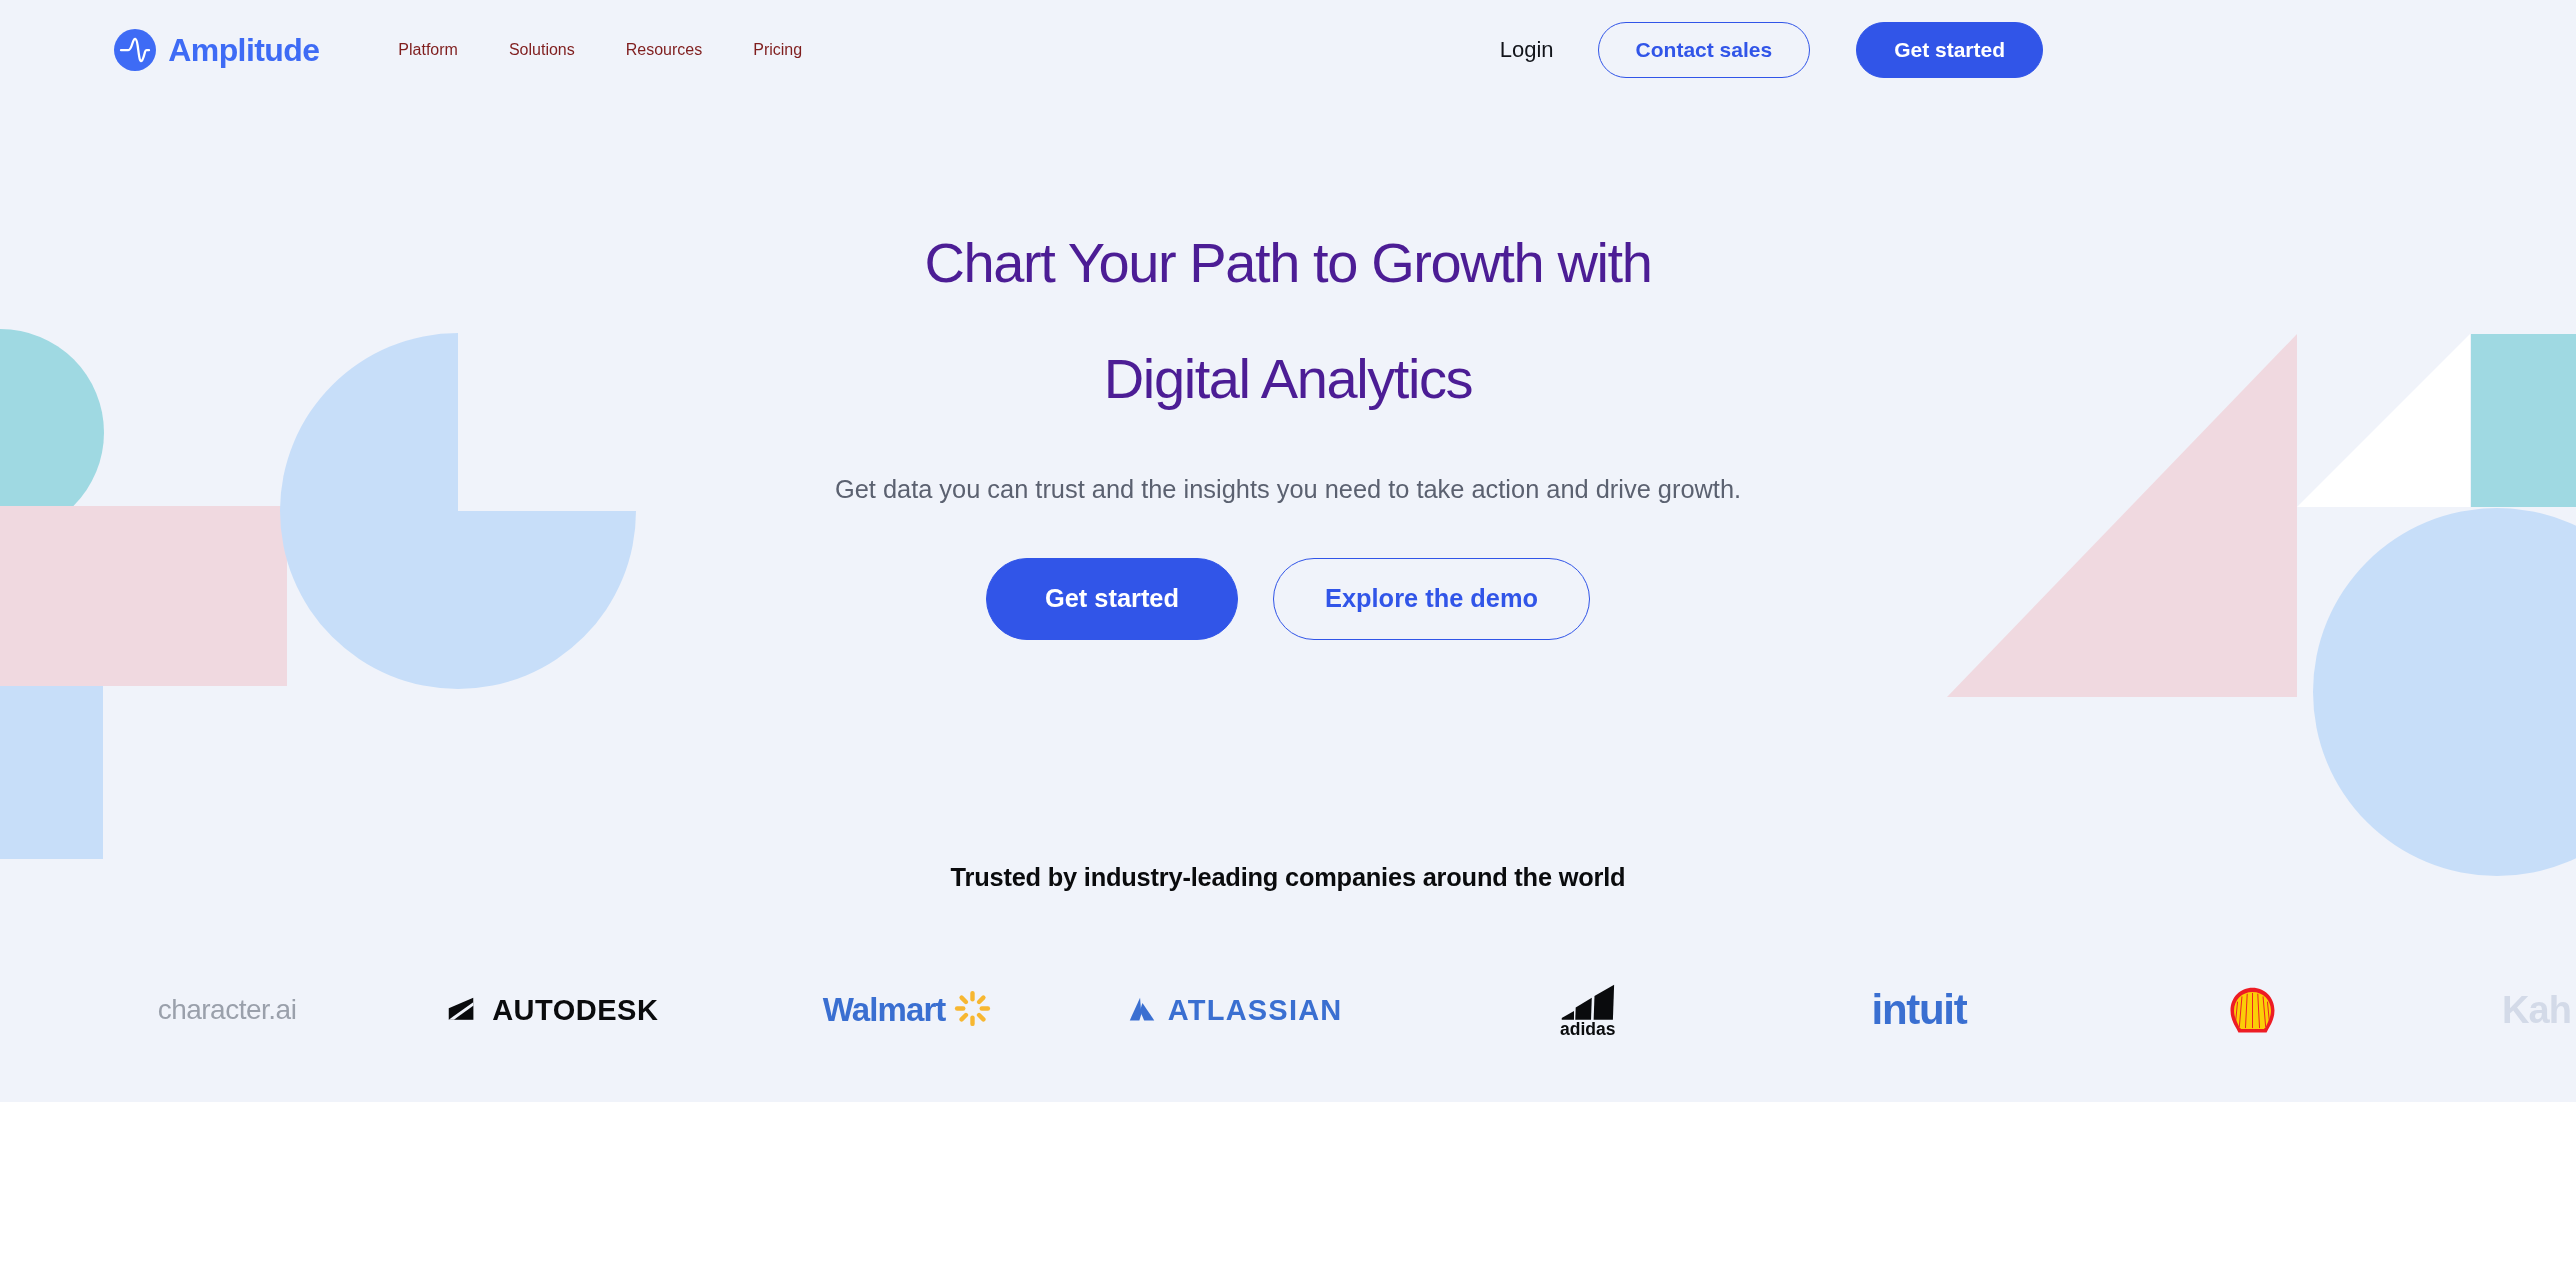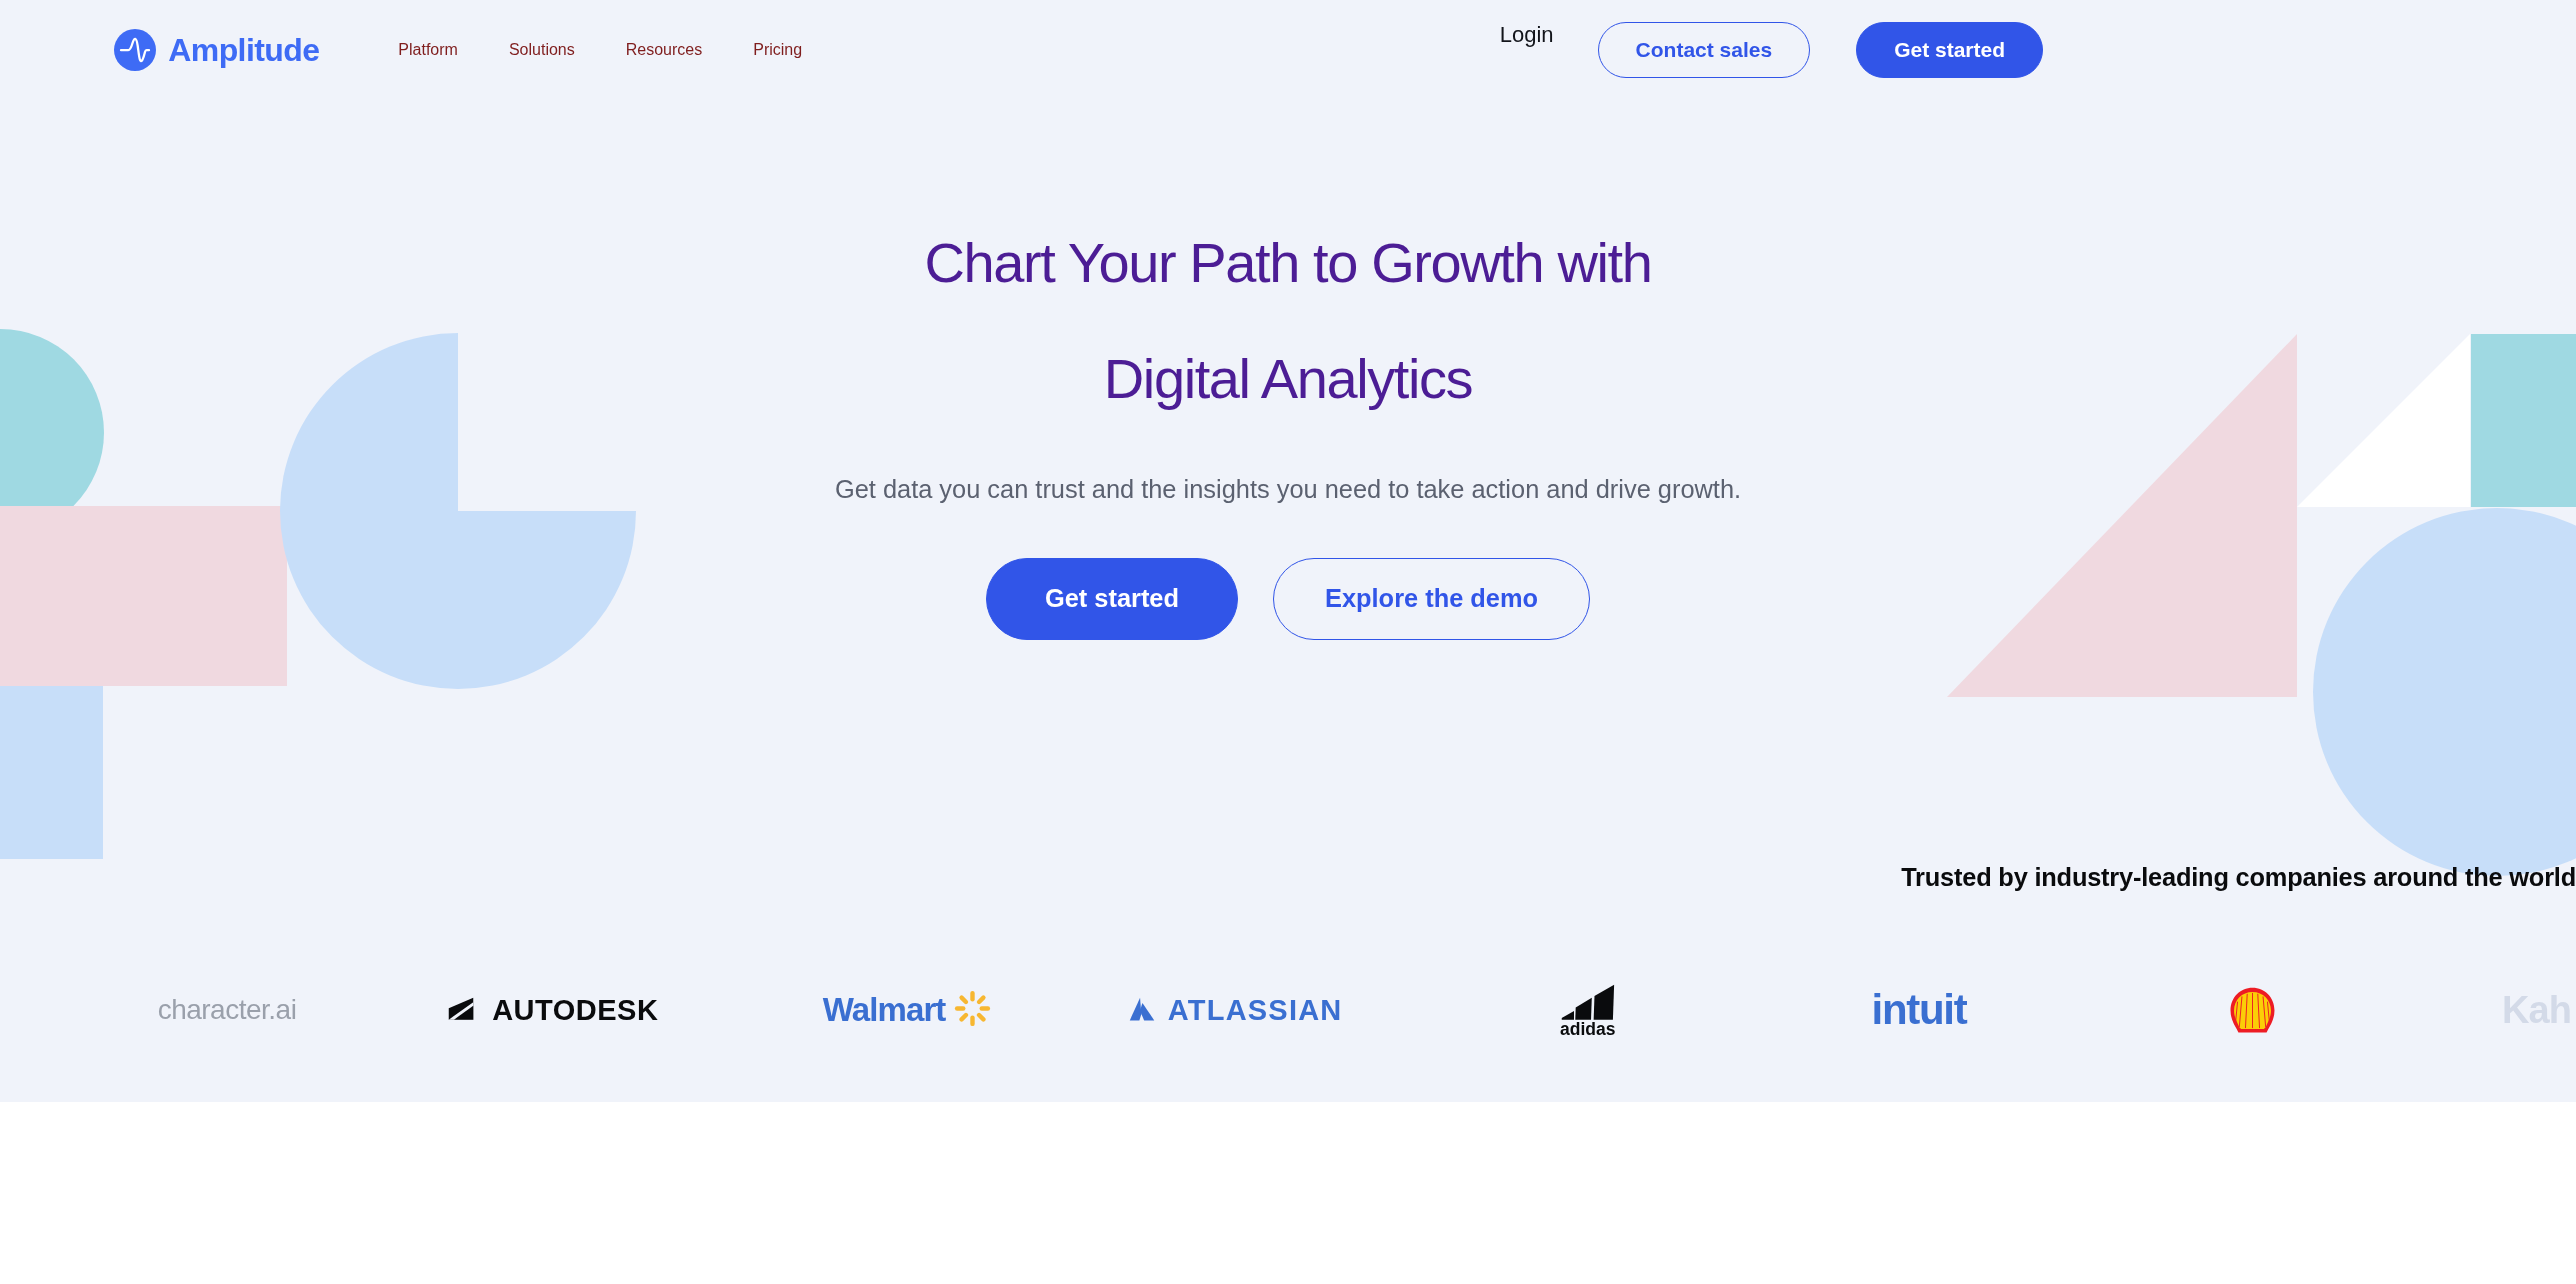--- a/index.html
+++ b/index.html
@@ -122,21 +122,21 @@
     color: #7f1d1d;
     font-weight: 400;
     white-space: nowrap;
     cursor: pointer;
   }
 
   .nav-right {
     margin-left: auto;
     margin-right: 77px;
     display: flex;
-    align-items: flex-start;
+    align-items: center;
     gap: 0;
   }
   .nav-login {
     font-size: 22px;
     color: #12141a;
     white-space: nowrap;
     cursor: pointer;
     margin-right: 44px;
   }
   .btn-outline-nav {
@@ -223,21 +223,21 @@
     white-space: nowrap;
     font-family: "Liberation Sans", sans-serif;
   }
 
   
   .trusted-wrap {
     position: absolute;
     left: 0; top: 863px;
     width: 2576px;
     z-index: 20;
-    text-align: right;
+    text-align: center;
   }
   .trusted-title {
     font-size: 25.4px;
     font-weight: 700;
     color: #0a0b0d;
     letter-spacing: -0.2px;
   }
 
   .logo-strip {
     position: absolute;

